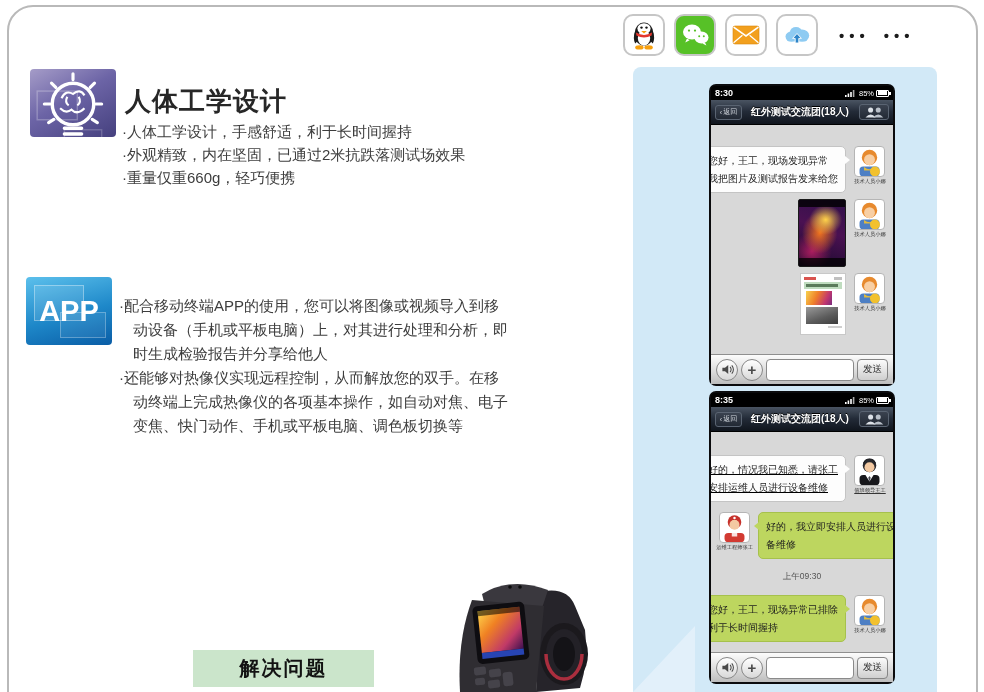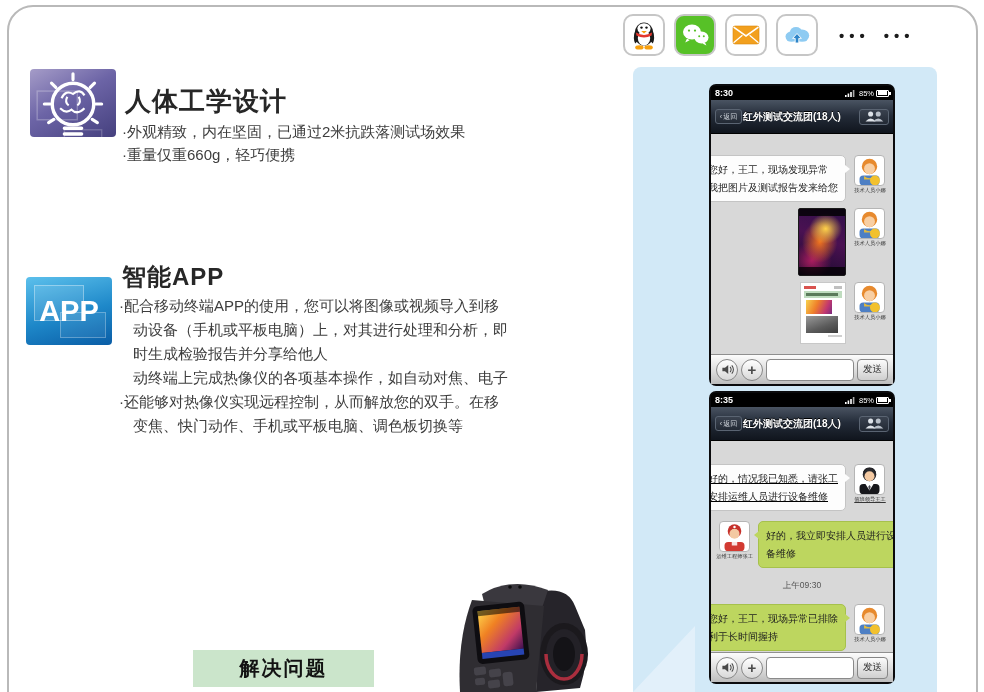--- a/index.html
+++ b/index.html
@@ -59,21 +59,21 @@
   .phone-2 { top:391px; height:293px; }
 
   .status-bar { height:14px; background:#000; color:#fff; display:flex;
     justify-content:space-between; align-items:center; padding:0 4px; font-size:9px;
     font-weight:bold; flex-shrink:0; border-radius:4px 4px 0 0; }
   .status-right { display:flex; align-items:center; gap:2px; font-weight:normal; font-size:7.5px; }
   .battery { width:13px; height:7px; border:1px solid #fff; border-radius:1px; position:relative; }
   .battery::before { content:""; position:absolute; left:0.5px; top:0.5px; width:9px; height:4px; background:#fff; }
   .battery::after { content:""; position:absolute; right:-2.5px; top:1.5px; width:1.5px; height:2.5px; background:#fff; }
 
-  .nav-bar { height:34px; flex-shrink:0; display:flex; align-items:center; gap:0; padding:4px 4px;
+  .nav-bar { height:25px; flex-shrink:0; display:flex; align-items:center; gap:8px; padding:4px 4px;
     background:linear-gradient(#4a5462,#232b38 48%,#10151d); border-bottom:1px solid #000; }
   .back-btn { min-width:27px; height:15px; border:1px solid #5a6472; border-radius:3px;
     background:linear-gradient(#3a424f,#222934); color:#d4d9df; font-size:7px;
     display:flex; align-items:center; justify-content:center; gap:1px; }
   .nav-title { flex:1; color:#fff; font-size:10px; font-weight:bold; white-space:nowrap;
     overflow:hidden; padding-left:1px; text-shadow:0 -1px 0 #000; }
   .people-btn { width:30px; height:16px; border:1px solid #5a6472; border-radius:3px;
     background:linear-gradient(#3a424f,#222934); display:flex; align-items:center; justify-content:center; }
 
   .chat-body { flex:1; background:#d8d8d8; display:flex; flex-direction:column; padding:5px 5px 4px 5px; overflow:hidden; }
@@ -201,34 +201,34 @@
       <rect x="24" y="42" width="26" height="15" fill="none" stroke="rgba(255,255,255,0.2)"></rect>
       <circle cx="30" cy="24" r="14.5" fill="none" stroke="#fff" stroke-width="2.4"></circle>
       <path d="M30,3 v4 M10,24 h4 M46,24 h4 M15,9.5 l3,3 M45,9.5 l-3,3 M13,37 l3.6,-2.2 M47,37 l-3.6,-2.2" stroke="#fff" stroke-width="2.2" stroke-linecap="round"></path>
       <path d="M22,20 q3,-6 8,-3 q5,-4 8,1 M21,27 q4,4 8,1 q4,4 9,-1 M26,19 q-2,4 1,6 M34,19 q2,4 -1,6" fill="none" stroke="#fff" stroke-width="1.5"></path>
       <path d="M24,41 h12 M24,45 h12 M25.5,49 h9" stroke="#fff" stroke-width="2.4" stroke-linecap="round"></path>
       <path d="M27.5,53 h5 l-2.5,3 z" fill="#fff"></path>
     </svg>
   </div>
   <div class="sec-title title-1">人体工学设计</div>
   <div class="sec-bullets bullets-1">
+    <div class="b-line">·人体工学设计，手感舒适，利于长时间握持</div>
     <div class="b-line">·外观精致，内在坚固，已通过2米抗跌落测试场效果</div>
     <div class="b-line">·重量仅重660g，轻巧便携</div>
   </div>
 
   <div class="feature-icon icon-app">
     <span class="app-word">APP</span>
   </div>
-  <div class="sec-title title-2">智能APP</div>
   <div class="sec-bullets bullets-2">
     <div class="b-line">·配合移动终端APP的使用，您可以将图像或视频导入到移</div>
     <div class="b-line cont">动设备（手机或平板电脑）上，对其进行处理和分析，即</div>
     <div class="b-line cont">时生成检验报告并分享给他人</div>
+    <div class="b-line">·还能够对热像仪实现远程控制，从而解放您的双手。在移</div>
     <div class="b-line cont">动终端上完成热像仪的各项基本操作，如自动对焦、电子</div>
-    <div class="b-line">·还能够对热像仪实现远程控制，从而解放您的双手。在移</div>
     <div class="b-line cont">变焦、快门动作、手机或平板电脑、调色板切换等</div>
   </div>
 
   <div class="solve-btn">解决问题</div>
 
   <div class="phone phone-1">
     <div class="status-bar">
       <span>8:30</span>
       <span class="status-right">
         <svg width="12" height="8" viewBox="0 0 12 8">

